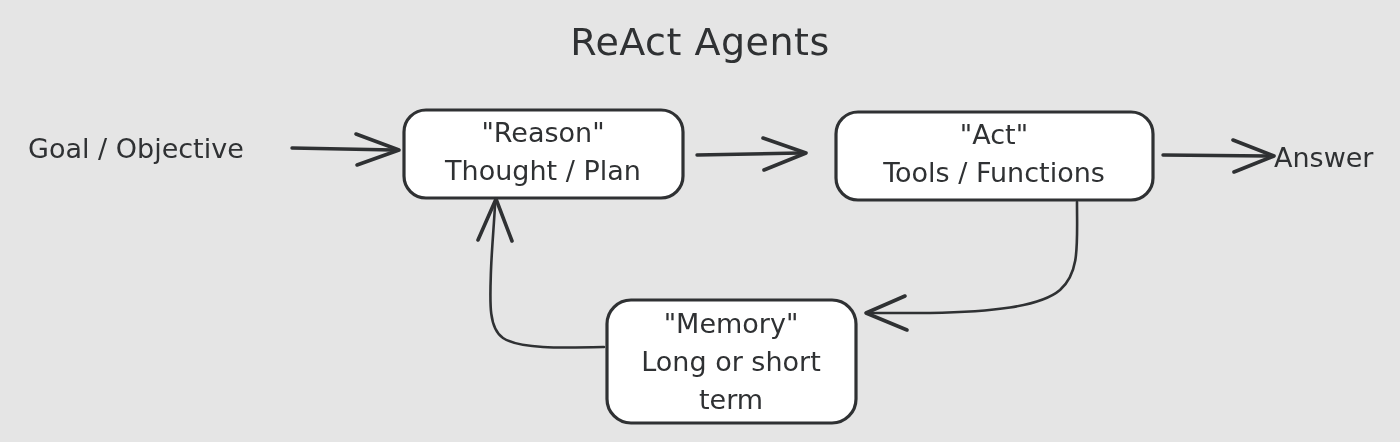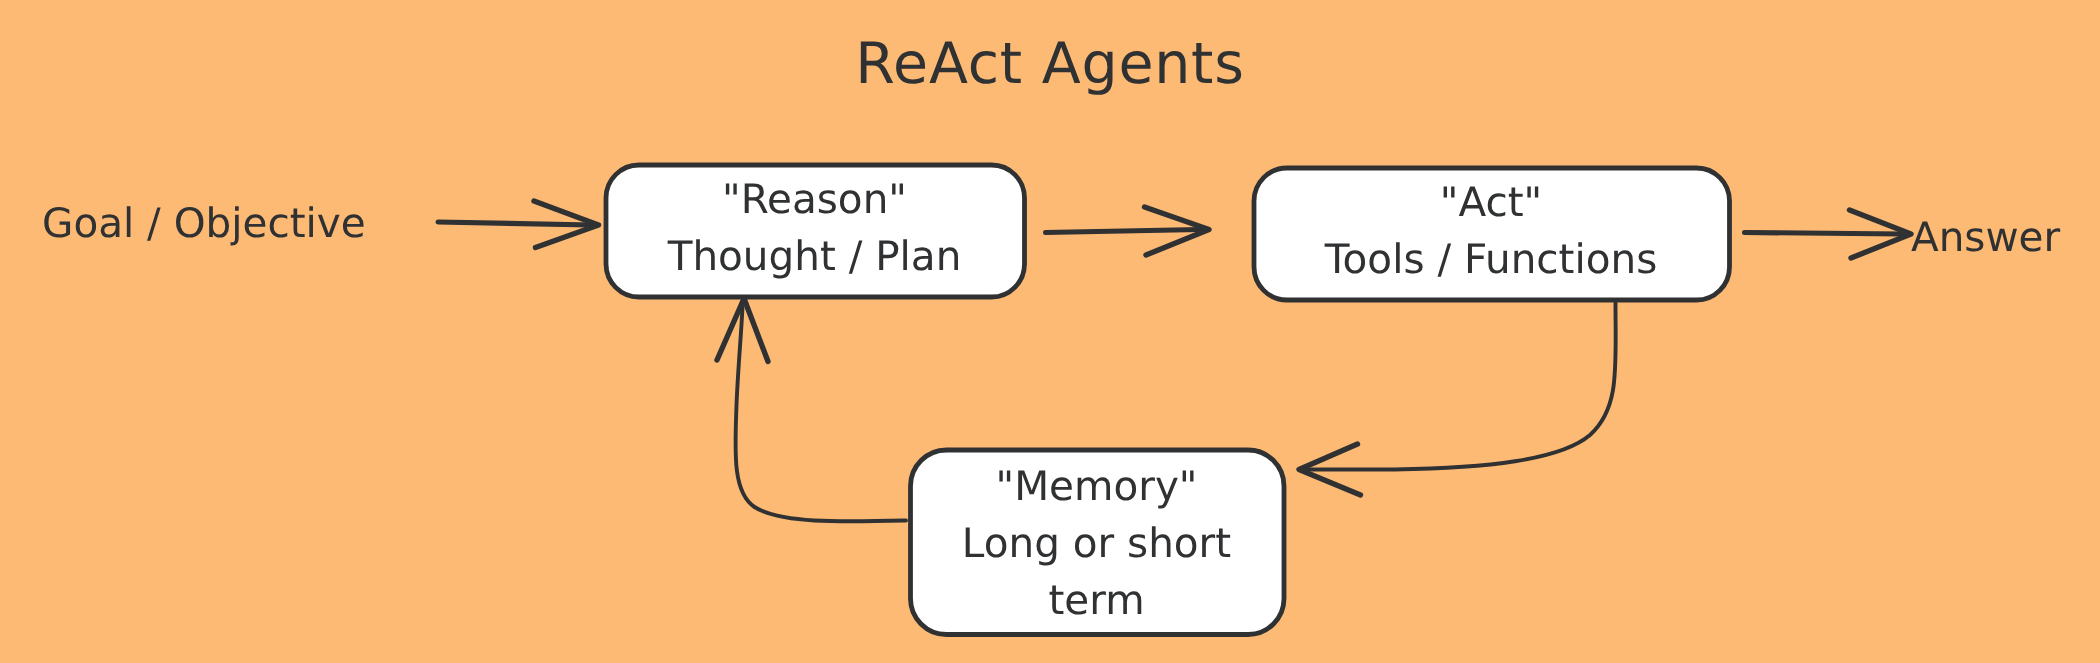--- a/index.html
+++ b/index.html
@@ -10,21 +10,21 @@
   body {
     width: 1400px;
     height: 442px;
     font-family: "DejaVu Sans", sans-serif;
     overflow: hidden;
   }
   #canvas {
     position: relative;
     width: 1400px;
     height: 442px;
-    background: #fdba74;
+    background: #e5e5e5;
   }
   svg#diagram {
     position: absolute;
     left: 0;
     top: 0;
     width: 1400px;
     height: 442px;
   }
   .hand-text {
     font-family: "DejaVu Sans", sans-serif;

